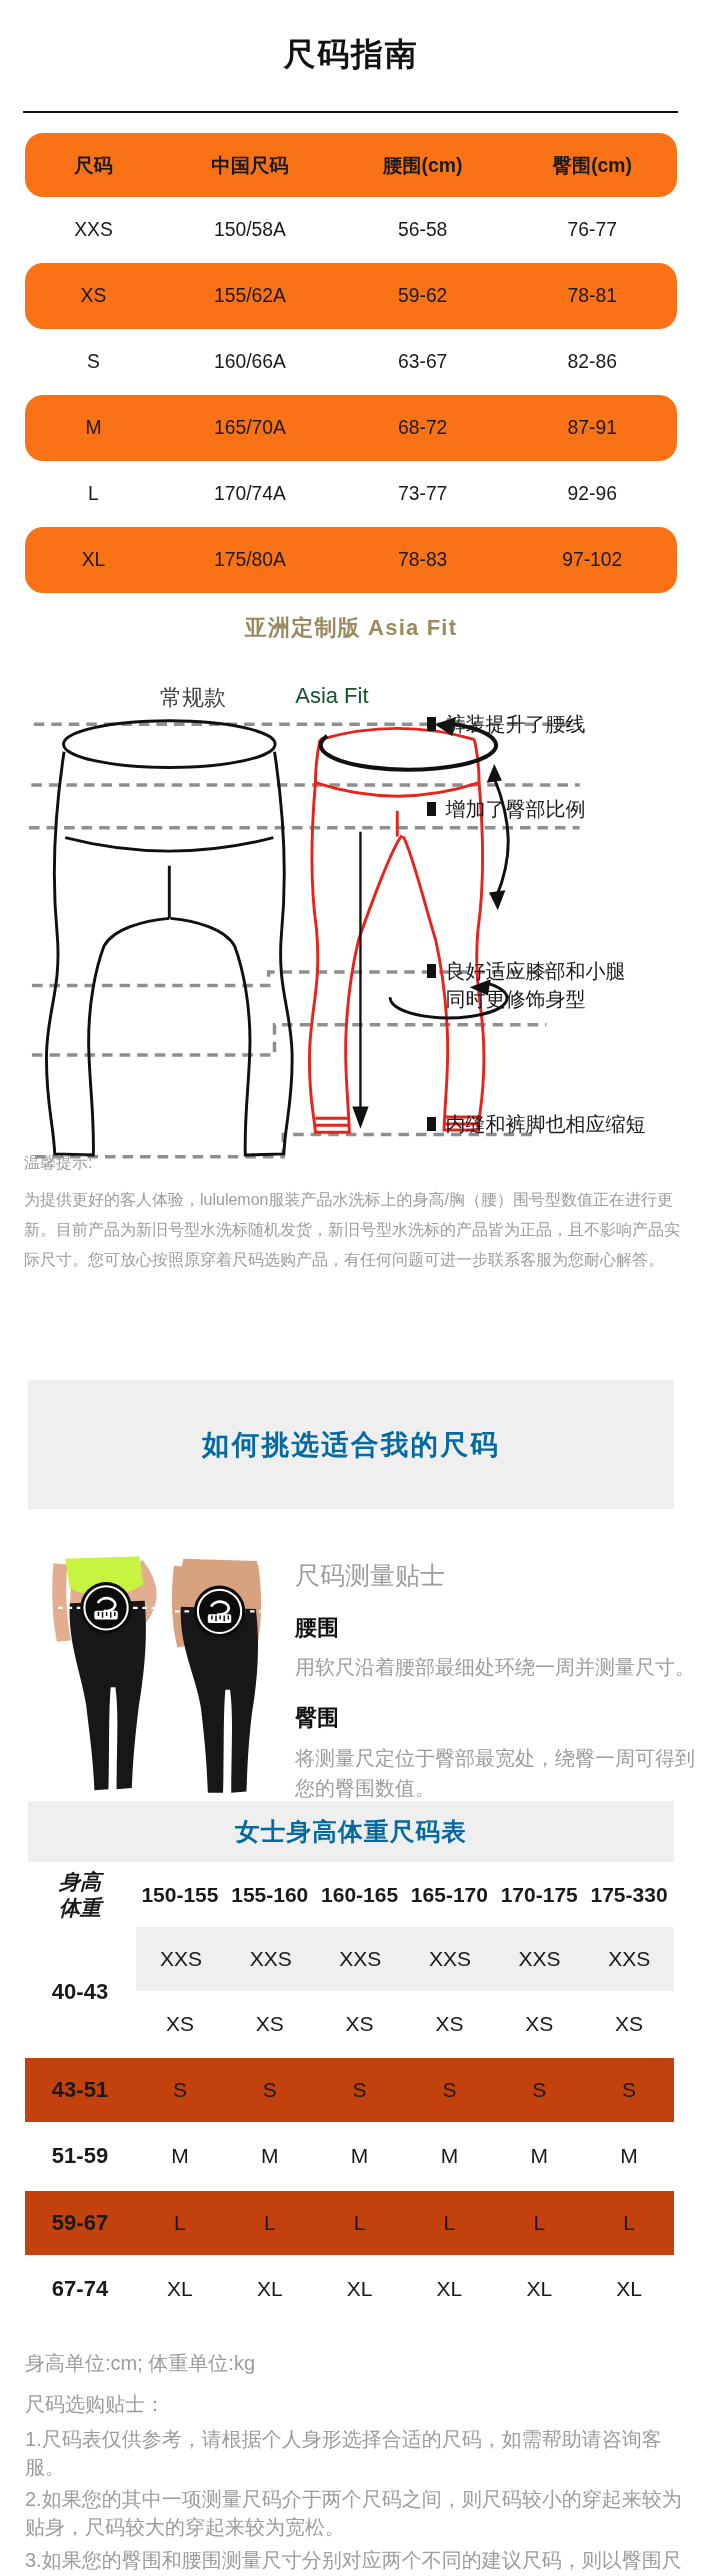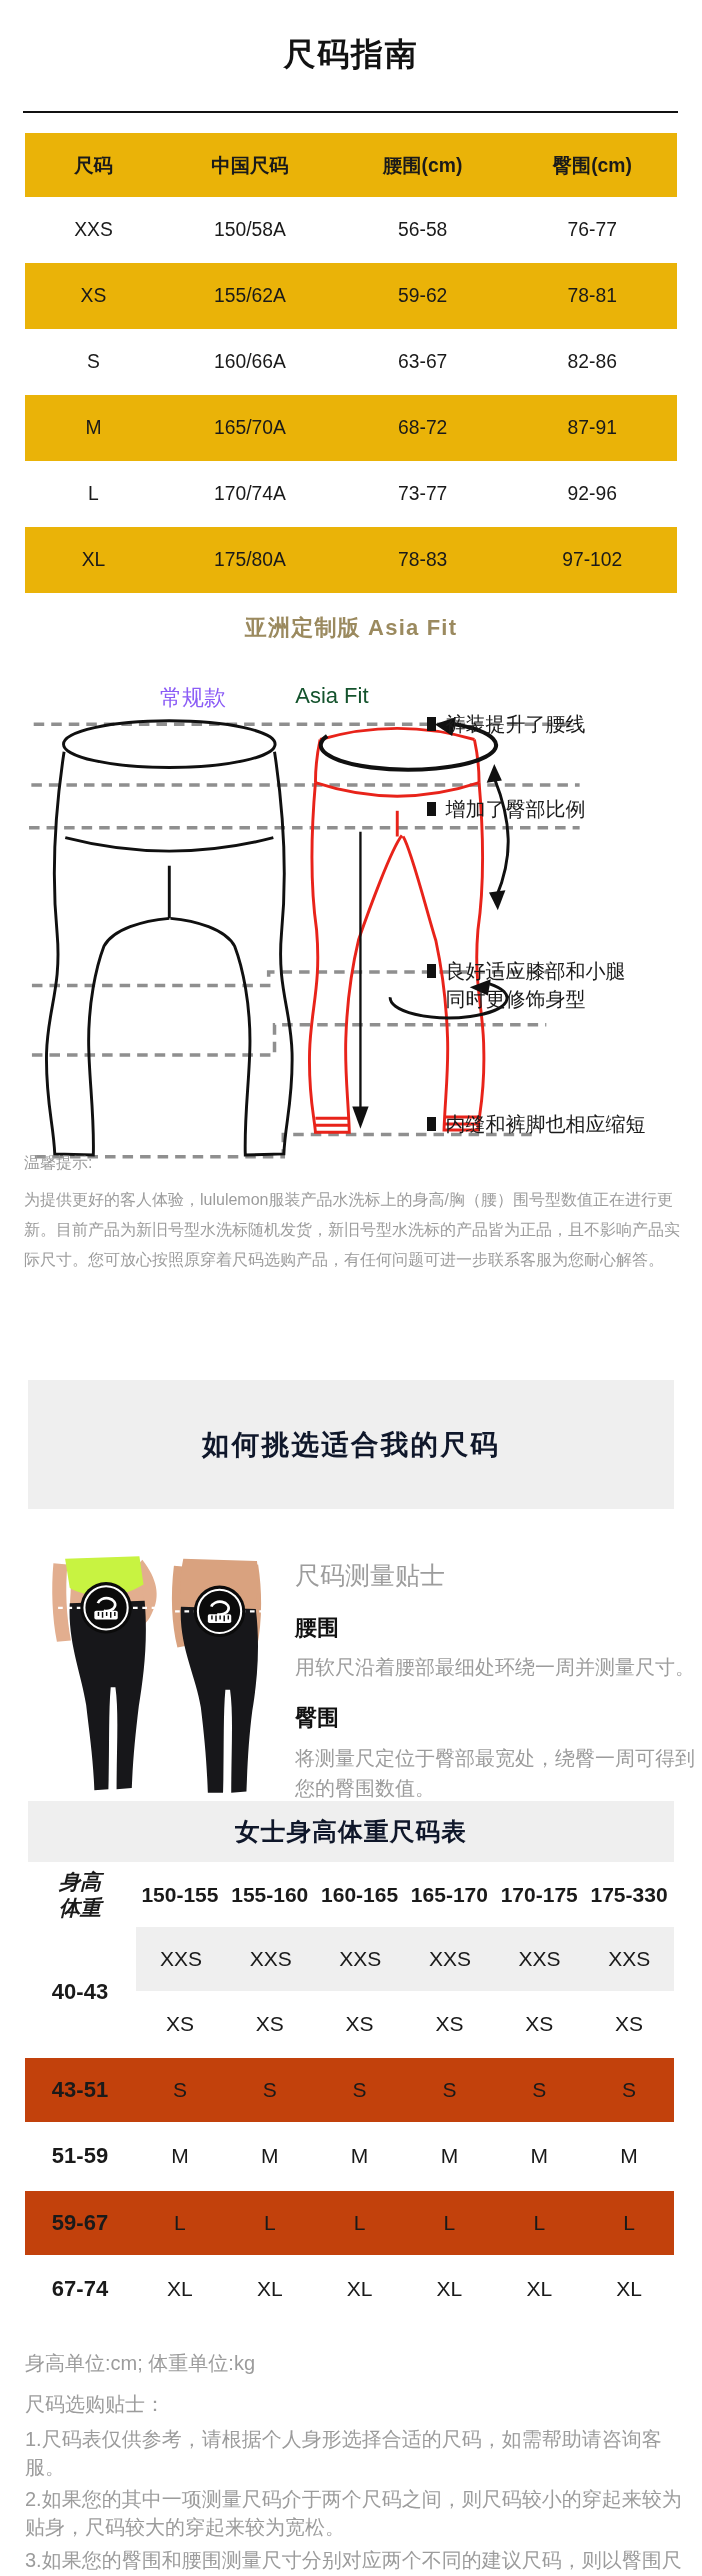--- a/index.html
+++ b/index.html
@@ -9,46 +9,46 @@
   .abs{position:absolute;}
 
   
   .page-title{top:33px;left:0;width:702px;text-align:center;font-size:32px;font-weight:700;letter-spacing:1.8px;}
   .title-rule{top:111px;left:23.4px;width:655px;height:2.3px;background:#111;}
 
   
   .tableA{top:133px;left:25px;width:652px;}
   .tA-row{display:flex;align-items:center;height:66px;font-size:19.3px;color:#1a1a1a;}
   .tA-head{height:64px;font-weight:600;}
-  .tA-row.gray{background:#eab308;}
+  .tA-row.gray{background:#f97316;border-radius:18px;}
   .tA-c{text-align:center;}
   .tA-c0{width:21%;}.tA-c1{width:27%;}.tA-c2{width:26%;}.tA-c3{width:26%;}
 
   
   .gold-heading{top:613px;left:0;width:702px;text-align:center;font-size:22px;font-weight:600;color:#9b8a5f;letter-spacing:1.2px;}
 
   .diagram{top:667px;left:23.4px;width:655px;height:498px;}
   .diagram svg{position:absolute;left:0;top:0;}
   .lbl{top:16.4px;width:99px;text-align:center;font-size:22px;}
-  .lbl-regular{left:120px;color:#8b5cf6;}
+  .lbl-regular{left:120px;color:#404040;}
   .lbl-asiafit{left:259px;color:#14532d;}
   .anno{left:404px;width:252px;display:flex;gap:9.4px;align-items:flex-start;font-size:20px;color:#1a1a1a;line-height:27.5px;}
   .anno .bullet{flex:0 0 8.8px;width:8.8px;height:13.5px;background:#111;margin-top:6.4px;}
   .anno-1{top:44px;}
   .anno-2{top:129px;}
   .anno-3{top:291px;}
   .anno-4{top:444px;}
 
   
   .notice{top:1150px;left:24px;width:658px;color:#9c9c9c;font-size:16px;}
   .notice-title{line-height:26px;margin-bottom:9.4px;}
   .notice-body{line-height:30px;}
 
   
-  .band{background:#efefef;display:flex;align-items:center;justify-content:center;font-weight:700;color:#0f172a;text-align:center;}
+  .band{background:#efefef;display:flex;align-items:center;justify-content:center;font-weight:700;color:#0369a1;text-align:center;}
   .band-howto{top:1380px;left:28px;width:646px;height:129px;font-size:27.5px;letter-spacing:2.3px;}
 
   
   .photo{top:1554px;left:30px;width:234px;height:272px;}
   .measure-col{top:1559px;left:295px;width:404px;}
   .measure-title{font-size:25px;color:#9c9c9c;}
   .measure-label{margin-top:21px;font-size:22px;font-weight:700;color:#111;}
   .measure-desc{margin-top:9.4px;font-size:20px;color:#9c9c9c;line-height:30px;}
 
   

